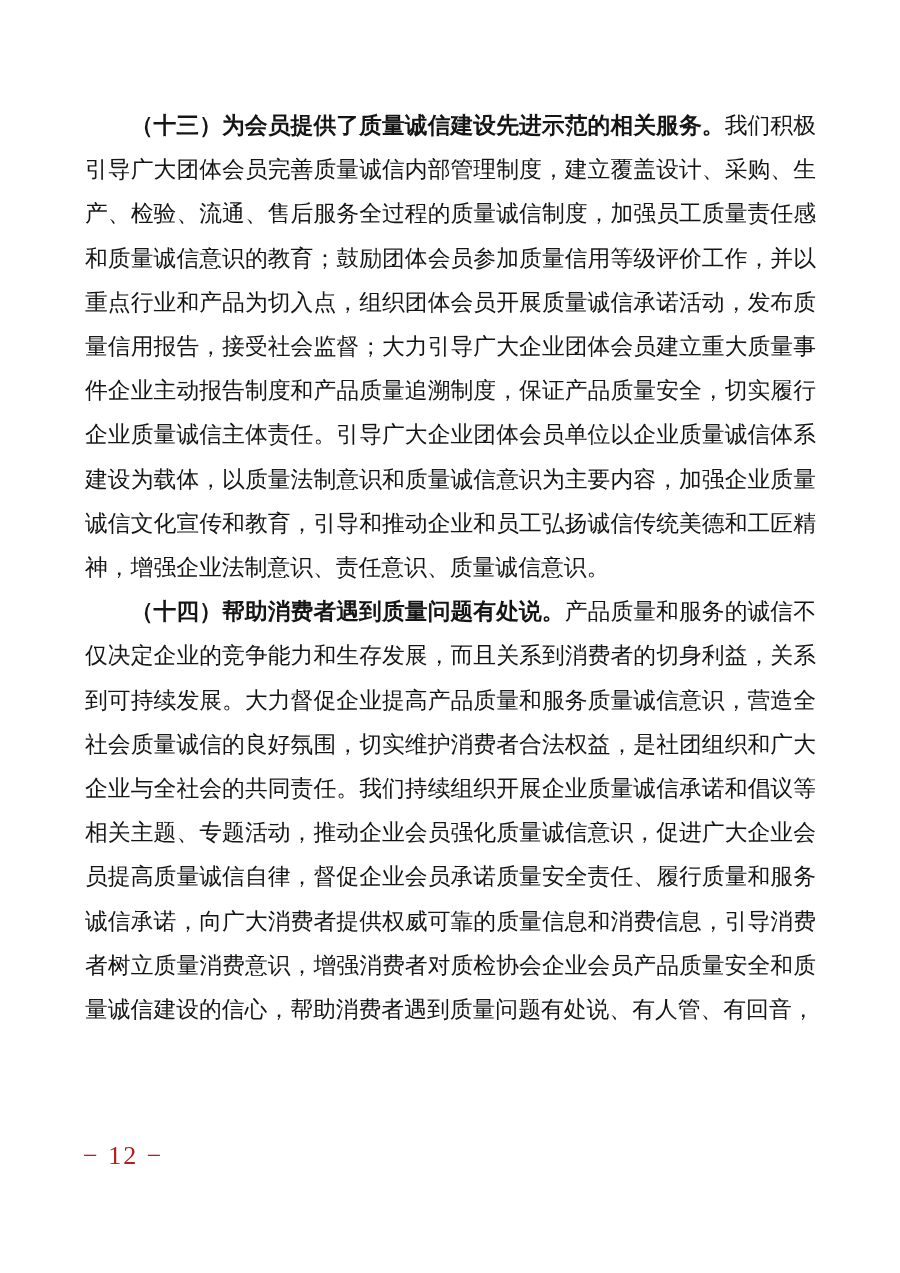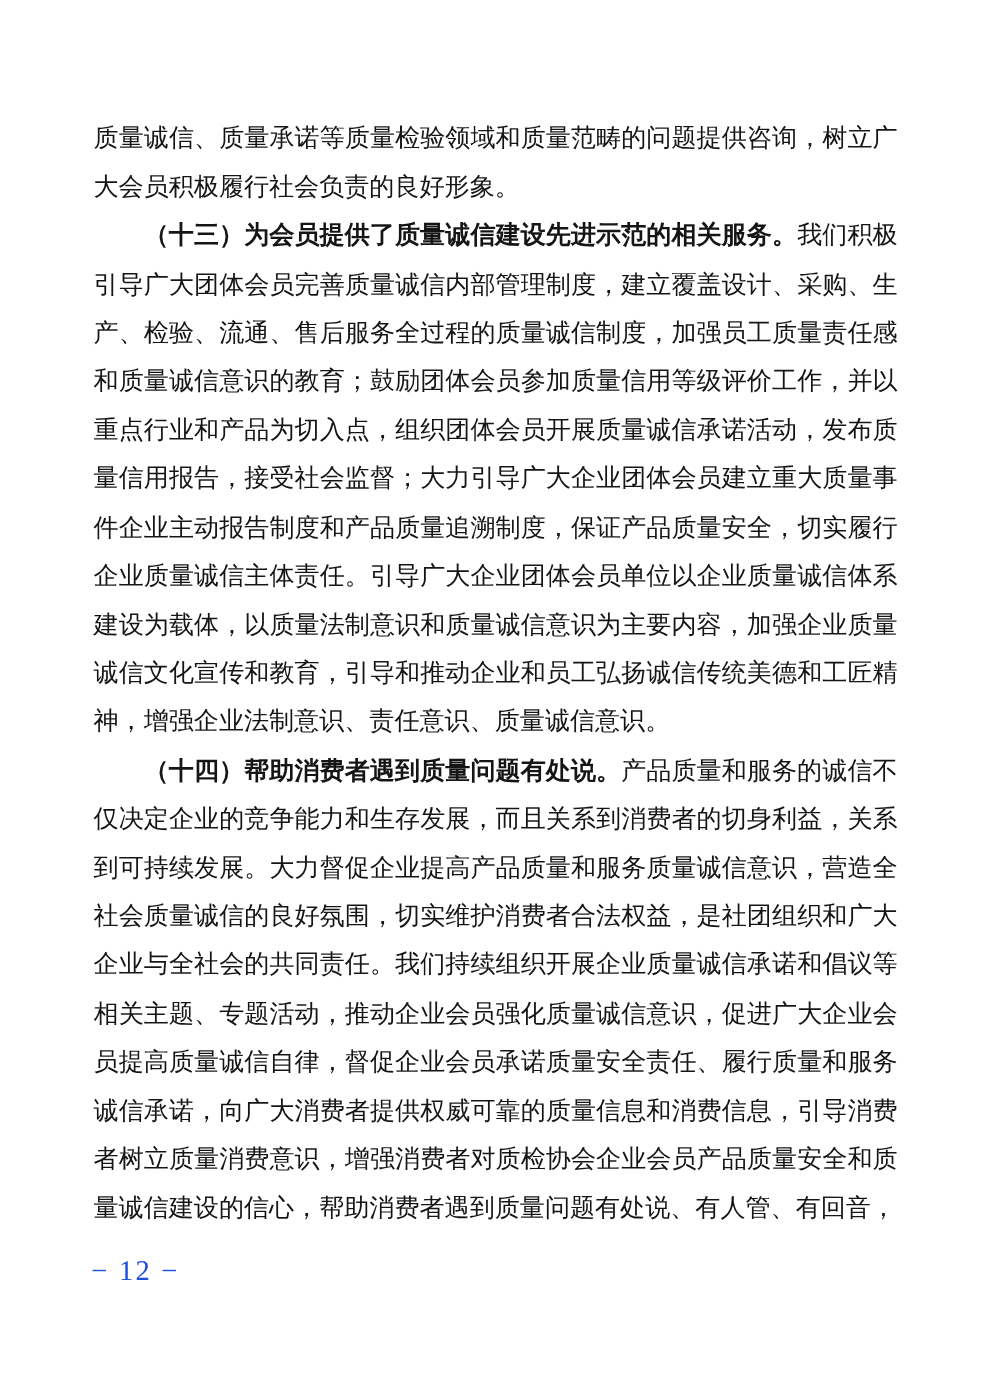--- a/index.html
+++ b/index.html
@@ -42,31 +42,30 @@
   }
   .lead {
     font-weight: bold;
   }
   .footer {
     position: absolute;
     left: 83px;
     top: 1141px;
     font-size: 26px;
     letter-spacing: 2px;
-    color: #1d4ed8;
+    color: #b91c1c;
     font-family: "Liberation Serif", "DejaVu Serif", serif;
   }
 </style>
 </head>
 <body>
 
 <div class="page">
   <div class="content">
 
-    <p class="para no-indent"><span>质量诚信、质量承诺等质量检验领域和质量范畴的问题提供咨询，树立广大会员积极履行社会负责的良好形象。</span></p>
 
     <p class="para"><span class="lead">（十三）为会员提供了质量诚信建设先进示范的相关服务。</span><span>我们积极引导广大团体会员完善质量诚信内部管理制度，建立覆盖设计、采购、生产、检验、流通、售后服务全过程的质量诚信制度，加强员工质量责任感和质量诚信意识的教育；鼓励团体会员参加质量信用等级评价工作，并以重点行业和产品为切入点，组织团体会员开展质量诚信承诺活动，发布质量信用报告，接受社会监督；大力引导广大企业团体会员建立重大质量事件企业主动报告制度和产品质量追溯制度，保证产品质量安全，切实履行企业质量诚信主体责任。引导广大企业团体会员单位以企业质量诚信体系建设为载体，以质量法制意识和质量诚信意识为主要内容，加强企业质量诚信文化宣传和教育，引导和推动企业和员工弘扬诚信传统美德和工匠精神，增强企业法制意识、责任意识、质量诚信意识。</span></p>
 
     <p class="para"><span class="lead">（十四）帮助消费者遇到质量问题有处说。</span><span>产品质量和服务的诚信不仅决定企业的竞争能力和生存发展，而且关系到消费者的切身利益，关系到可持续发展。大力督促企业提高产品质量和服务质量诚信意识，营造全社会质量诚信的良好氛围，切实维护消费者合法权益，是社团组织和广大企业与全社会的共同责任。我们持续组织开展企业质量诚信承诺和倡议等相关主题、专题活动，推动企业会员强化质量诚信意识，促进广大企业会员提高质量诚信自律，督促企业会员承诺质量安全责任、履行质量和服务诚信承诺，向广大消费者提供权威可靠的质量信息和消费信息，引导消费者树立质量消费意识，增强消费者对质检协会企业会员产品质量安全和质量诚信建设的信心，帮助消费者遇到质量问题有处说、有人管、有回音，</span></p>
 
   </div>
 
   <div class="footer">− 12 −</div>
 </div>
 

